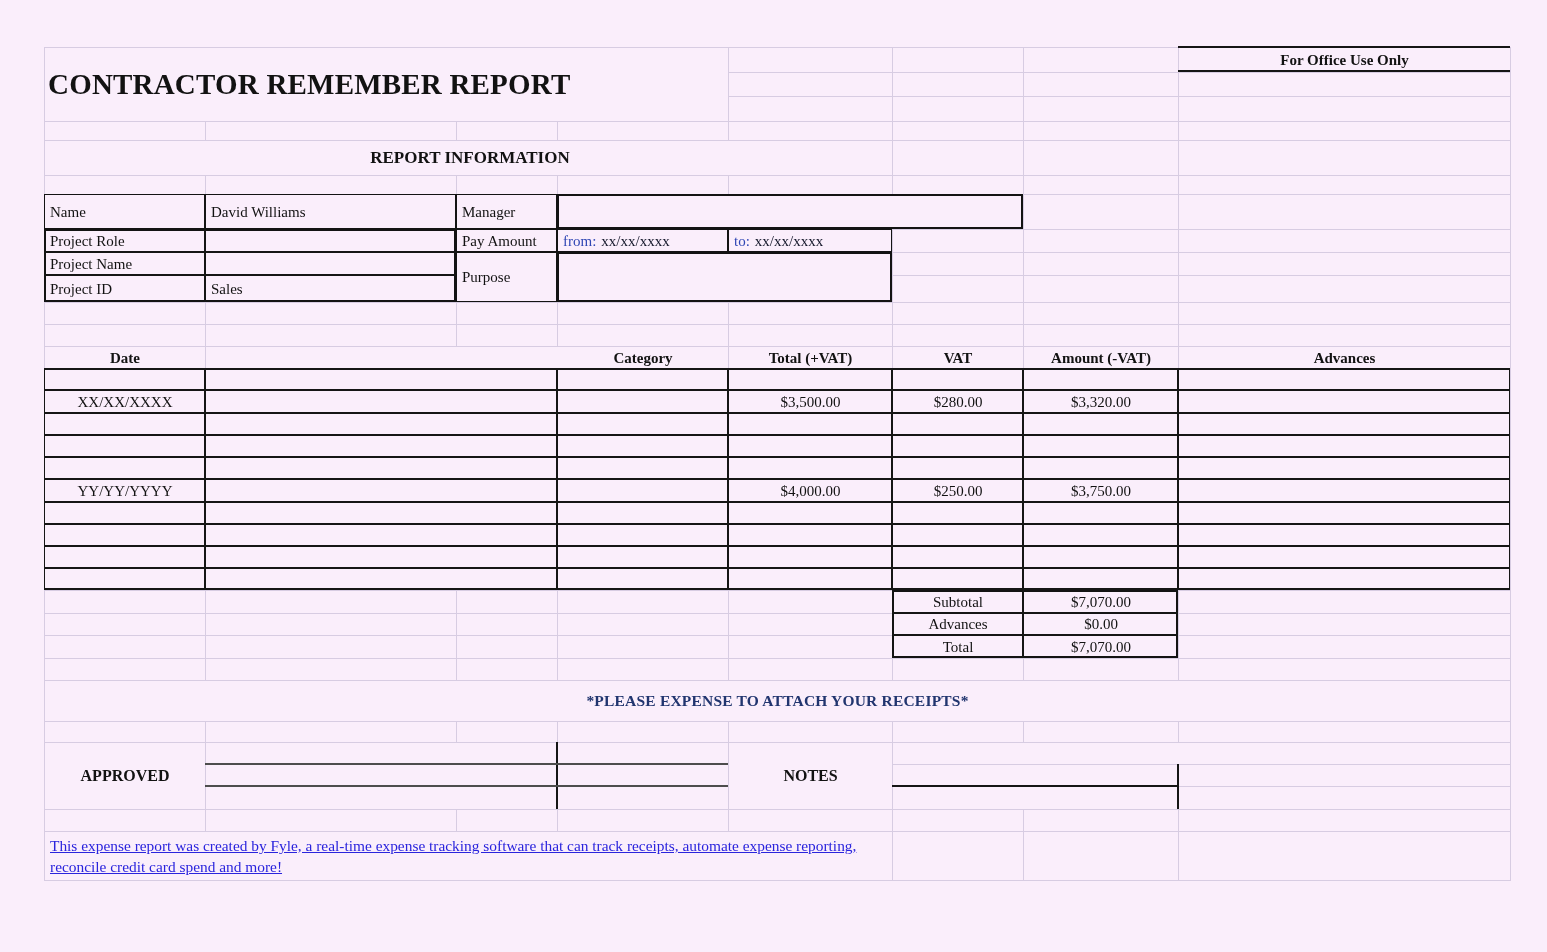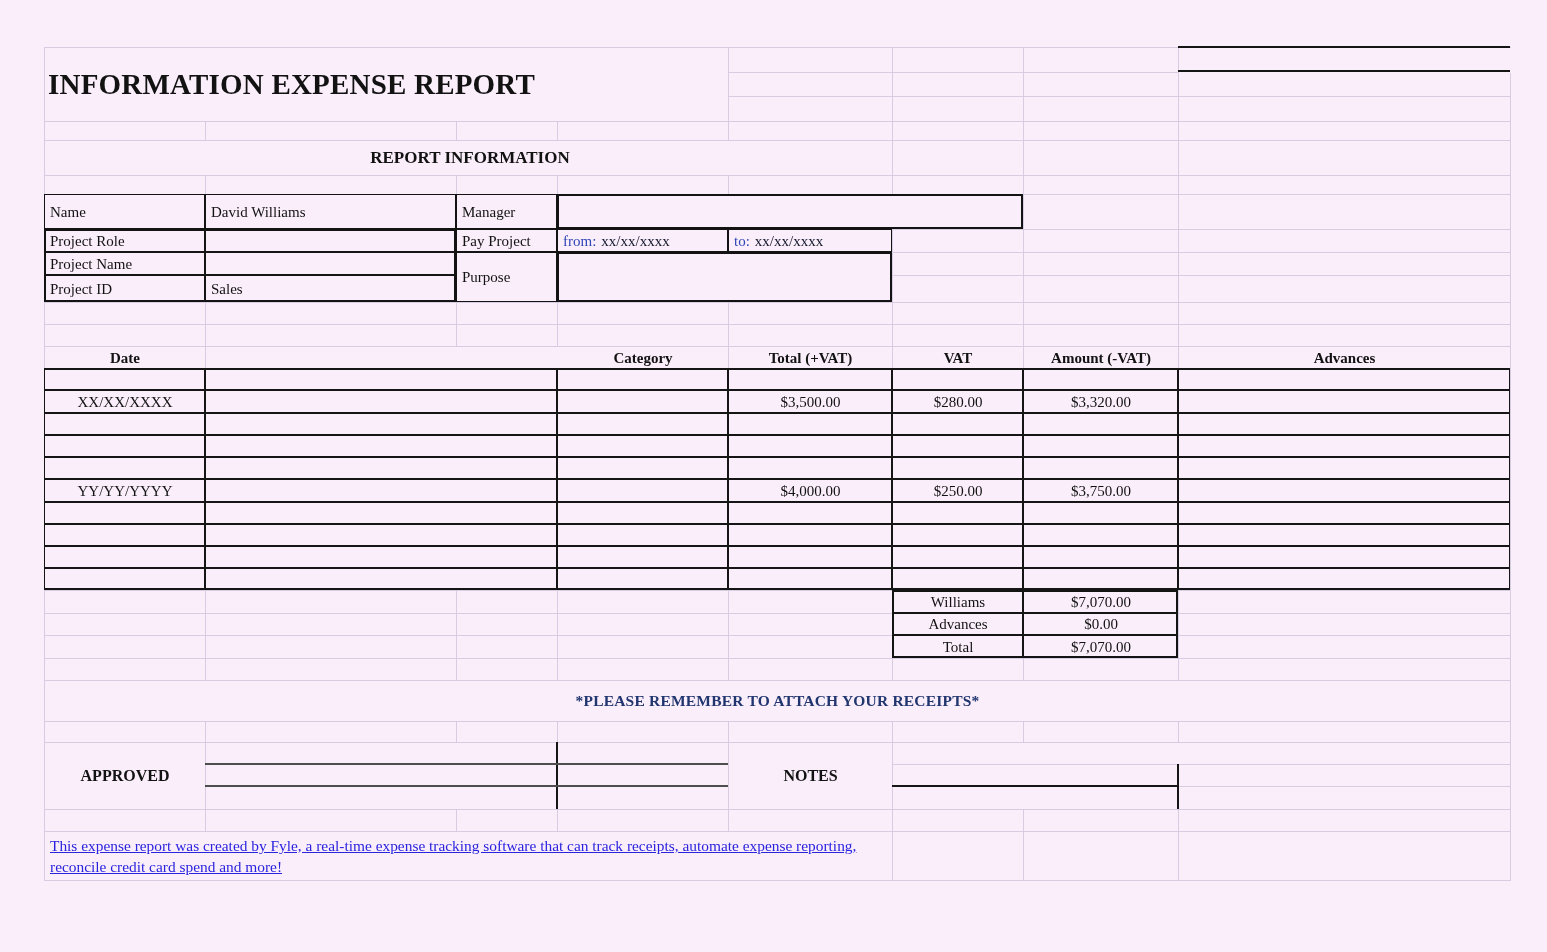--- a/index.html
+++ b/index.html
@@ -43,32 +43,33 @@
   .ovline{position:absolute;}
   .lk{background:#151515;}
   .lg{background:#4d4d4d;}
 </style>
 </head>
 <body>
 
 <div id="page">
   <div id="sheet">
 
-    <div class="c l title-cell" style="grid-area:1/1/4/5">INFORMATION EXPENSE REPORT</div>
+    <div class="c l title-cell" style="grid-area:1/1/4/5">CONTRACTOR REMEMBER REPORT</div>
+    <div class="c hdr" style="grid-area:1/8">For Office Use Only</div>
 
     <div class="c gi" style="grid-area:5/1/6/6">REPORT INFORMATION</div>
 
     <div class="c l" style="grid-area:7/1">Name</div>
     <div class="c l" style="grid-area:7/2">David Williams</div>
     <div class="c l" style="grid-area:7/3">Manager</div>
     <div class="c l" style="grid-area:7/4/8/7"></div>
 
     <div class="c l" style="grid-area:8/1">Project Role</div>
     <div class="c l" style="grid-area:8/2"></div>
-    <div class="c l" style="grid-area:8/3">Pay Project</div>
+    <div class="c l" style="grid-area:8/3">Pay Amount</div>
     <div class="c l" style="grid-area:8/4">
       <span class="plbl">from:</span>
       <span class="pval">xx/xx/xxxx</span>
     </div>
     <div class="c l" style="grid-area:8/5">
       <span class="plbl">to:</span>
       <span class="pval">xx/xx/xxxx</span>
     </div>
 
     <div class="c l" style="grid-area:9/1">Project Name</div>
@@ -159,28 +160,28 @@
     <div class="c l" style="grid-area:22/8"></div>
 
     <div class="c" style="grid-area:23/1"></div>
     <div class="c l" style="grid-area:23/2/24/4"></div>
     <div class="c" style="grid-area:23/4"></div>
     <div class="c" style="grid-area:23/5"></div>
     <div class="c" style="grid-area:23/6"></div>
     <div class="c" style="grid-area:23/7"></div>
     <div class="c l" style="grid-area:23/8"></div>
 
-    <div class="c" style="grid-area:24/6">Williams</div>
+    <div class="c" style="grid-area:24/6">Subtotal</div>
     <div class="c" style="grid-area:24/7">$7,070.00</div>
     <div class="c" style="grid-area:25/6">Advances</div>
     <div class="c" style="grid-area:25/7">$0.00</div>
     <div class="c" style="grid-area:26/6">Total</div>
     <div class="c" style="grid-area:26/7">$7,070.00</div>
 
-    <div class="c banner" style="grid-area:28/1/29/9">*PLEASE REMEMBER TO ATTACH YOUR RECEIPTS*</div>
+    <div class="c banner" style="grid-area:28/1/29/9">*PLEASE EXPENSE TO ATTACH YOUR RECEIPTS*</div>
 
     <div class="c appr" style="grid-area:30/1/33/2">APPROVED</div>
     <div class="c" style="grid-area:30/2/31/5"></div>
     <div class="c" style="grid-area:31/2/32/5"></div>
     <div class="c" style="grid-area:32/2/33/5"></div>
     <div class="c appr" style="grid-area:30/5/33/6">NOTES</div>
     <div class="c" style="grid-area:30/6/31/9"></div>
     <div class="c" style="grid-area:31/6/32/8"></div>
     <div class="c" style="grid-area:31/8"></div>
     <div class="c" style="grid-area:32/6/33/9"></div>

